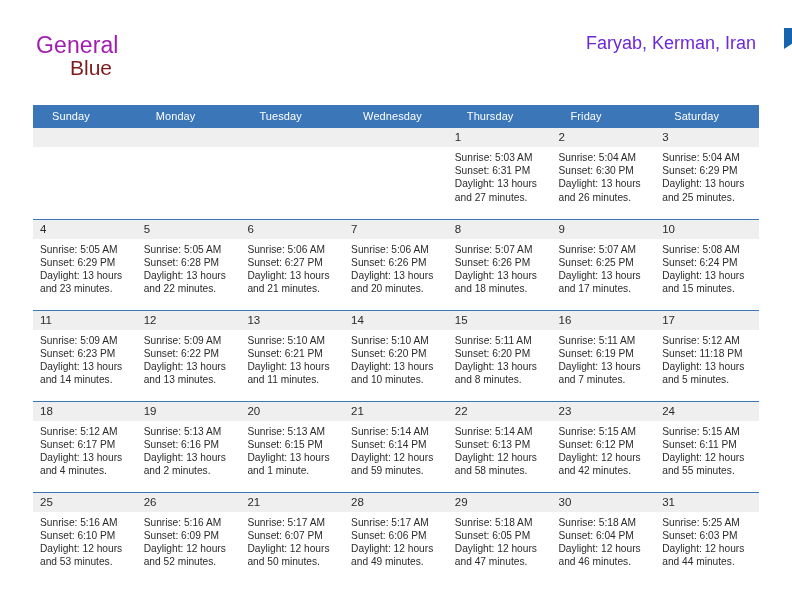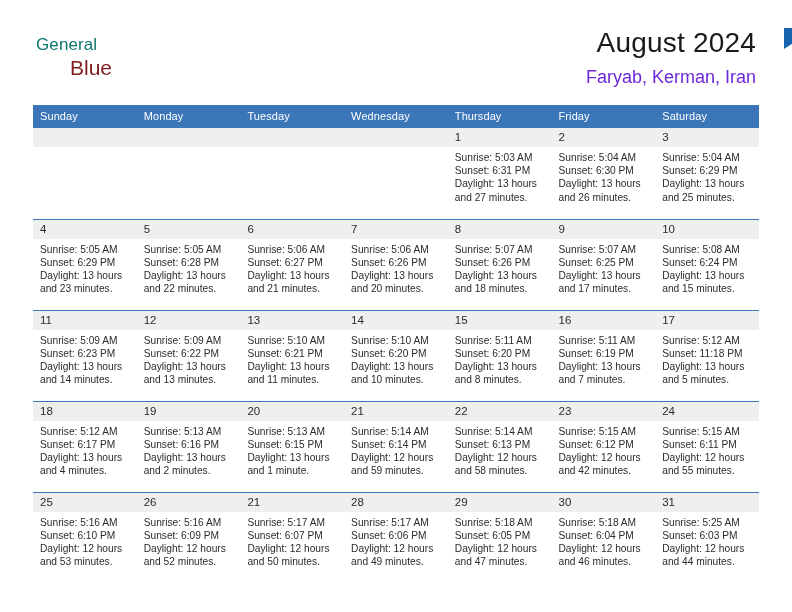--- a/index.html
+++ b/index.html
@@ -32,22 +32,22 @@
   }
 
   .brand {
     display: block;
     line-height: 1;
     padding-top: 8px;
   }
   .brand-row1 {
     position: relative;
     display: inline-block;
-    font-size: 17px;
-    color: #0f766e;
+    font-size: 23px;
+    color: #a21caf;
     letter-spacing: .1px;
     line-height: 22px;
   }
   .brand-triangle {
     position: absolute;
     top: 2px;
     left: 100%;
     margin-left: -8px;
     width: 0;
     height: 0;
@@ -90,21 +90,21 @@
     border-collapse: collapse;
     table-layout: fixed;
   }
 
   .calendar th {
     background: #3a76b8;
     color: #ffffff;
     font-size: 11px;
     font-weight: normal;
     text-align: left;
-    padding: 5px 0 6px 7px;
+    padding: 5px 0 6px 19px;
     height: 21px;
     letter-spacing: .1px;
   }
 
   .calendar td {
     width: 103.71px;
     height: 91px;
     vertical-align: top;
     border-top: 1.4px solid #3a76b8;
     padding: 0;
@@ -139,21 +139,20 @@
 
   <div class="top-bar">
 
     <div class="brand">
       <span class="brand-row1">General</span>
       <span class="brand-triangle"></span>
       <span class="brand-row2">Blue</span>
     </div>
 
     <div class="title-block">
-      <div class="cal-title">August 2024</div>
       <div class="cal-subtitle">Faryab, Kerman, Iran</div>
     </div>
 
   </div>
 
   <table class="calendar">
     <thead>
       <tr>
         <th>Sunday</th>
         <th>Monday</th>

